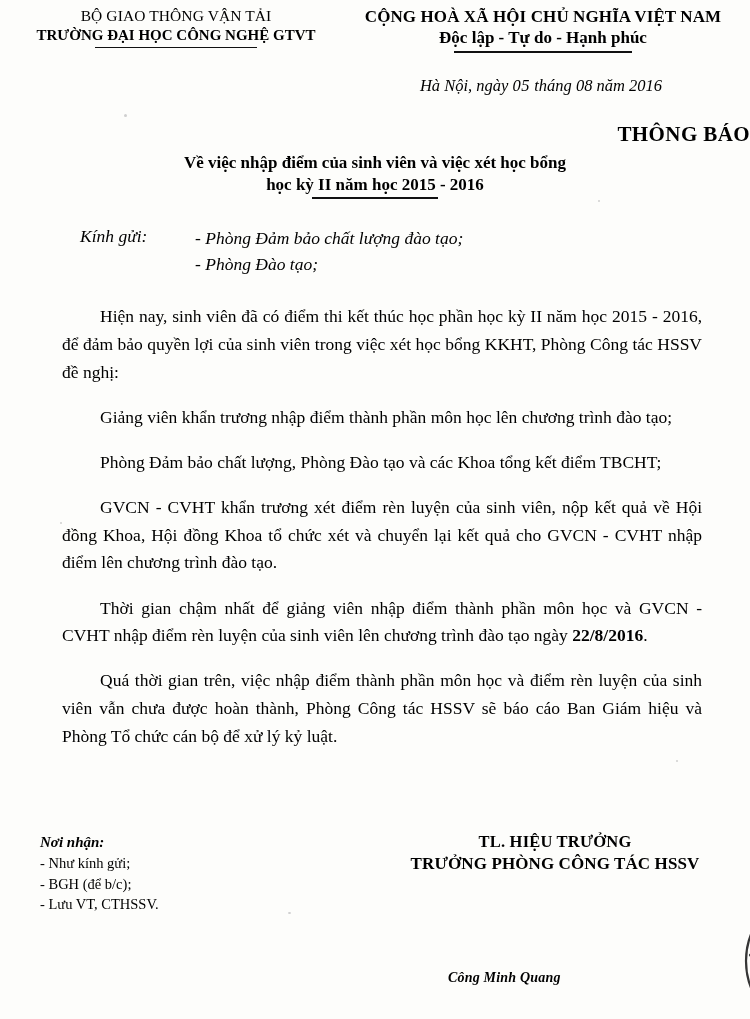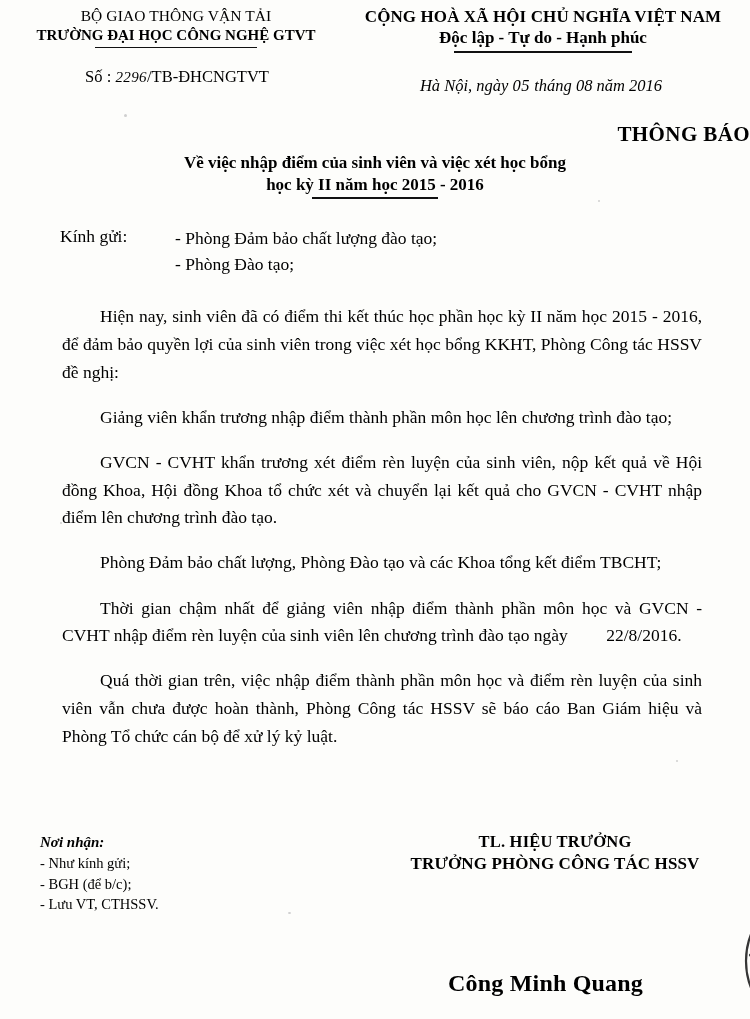--- a/index.html
+++ b/index.html
@@ -141,23 +141,24 @@
     display: block;
     height: 1.5px;
     background: #111;
     width: 58%;
     margin: 1px auto 0 auto;
   }
 
   
   .recipients {
     margin-top: 27px;
-    padding-left: 60px;
+    padding-left: 80px;
     display: flex;
     align-items: flex-start;
+    font-style: italic;
   }
   .rcp-label {
     font-size: 17.5px;
     width: 115px;
     flex: none;
   }
   .rcp-list {
     font-size: 17.5px;
     line-height: 1.48;
   }
@@ -168,22 +169,21 @@
     padding: 0 48px 0 62px;
   }
   .para {
     font-size: 17.5px;
     line-height: 1.58;
     text-align: justify;
     text-indent: 38px;
     margin-bottom: 12px;
   }
   .para b {
-    font-weight: normal;
-    margin-left: 34px;
+    font-weight: bold;
   }
 
   
   .footer {
     position: absolute;
     left: 0;
     right: 0;
     top: 832px;
     height: 187px;
   }
@@ -212,26 +212,27 @@
     font-weight: bold;
     letter-spacing: .2px;
   }
   .sign-dept {
     font-size: 17px;
     font-weight: bold;
     margin-top: 2px;
     letter-spacing: .1px;
   }
   .sign-name {
-    font-size: 24px;
+    font-size: 14px;
     font-weight: bold;
     position: absolute;
     left: 78px;
     top: 138px;
     letter-spacing: .2px;
+    font-style: italic;
   }
 
   
   .seal {
     position: absolute;
     left: 372px;
     top: 54px;
     width: 150px;
     height: 150px;
     z-index: 3;
@@ -254,24 +255,20 @@
 
 <div class="page">
 
   <div class="header">
 
     <div class="header-left">
       <div class="hl-ministry">BỘ GIAO THÔNG VẬN TẢI</div>
       <div class="hl-school">
         <span>TRƯỜNG ĐẠI HỌC CÔNG NGHỆ GTVT</span>
         <span class="rule"></span>
-      </div>
-      <div class="docnum">
-        <span>Số :</span>
-        <span class="num">2296</span><span>/TB-ĐHCNGTVT</span>
       </div>
     </div>
 
     <div class="header-right">
       <div class="hr-nation">CỘNG HOÀ XÃ HỘI CHỦ NGHĨA VIỆT NAM</div>
       <div class="hr-motto">
         <span>Độc lập - Tự do - Hạnh phúc</span>
         <span class="rule"></span>
       </div>
       <div class="dateline">
@@ -298,22 +295,22 @@
     <div class="rcp-label">Kính gửi:</div>
     <div class="rcp-list">
       <div>- Phòng Đảm bảo chất lượng đào tạo;</div>
       <div>- Phòng Đào tạo;</div>
     </div>
   </div>
 
   <div class="body-text">
     <p class="para">Hiện nay, sinh viên đã có điểm thi kết thúc học phần học kỳ II năm học 2015 - 2016, để đảm bảo quyền lợi của sinh viên trong việc xét học bổng KKHT, Phòng Công tác HSSV đề nghị:</p>
     <p class="para">Giảng viên khẩn trương nhập điểm thành phần môn học lên chương trình đào tạo;</p>
+    <p class="para">Phòng Đảm bảo chất lượng, Phòng Đào tạo và các Khoa tổng kết điểm TBCHT;</p>
     <p class="para">GVCN - CVHT khẩn trương xét điểm rèn luyện của sinh viên, nộp kết quả về Hội đồng Khoa, Hội đồng Khoa tổ chức xét và chuyển lại kết quả cho GVCN - CVHT nhập điểm lên chương trình đào tạo.</p>
-    <p class="para">Phòng Đảm bảo chất lượng, Phòng Đào tạo và các Khoa tổng kết điểm TBCHT;</p>
     <p class="para"><span>Thời gian chậm nhất để giảng viên nhập điểm thành phần môn học và GVCN - CVHT nhập điểm rèn luyện của sinh viên lên chương trình đào tạo ngày </span><b>22/8/2016</b><span>.</span></p>
     <p class="para">Quá thời gian trên, việc nhập điểm thành phần môn học và điểm rèn luyện của sinh viên vẫn chưa được hoàn thành, Phòng Công tác HSSV sẽ báo cáo Ban Giám hiệu và Phòng Tổ chức cán bộ để xử lý kỷ luật.</p>
   </div>
 
   <div class="footer">
 
     <div class="recv-block">
       <div class="recv-title">Nơi nhận:</div>
       <div>- Như kính gửi;</div>
       <div>- BGH (để b/c);</div>

